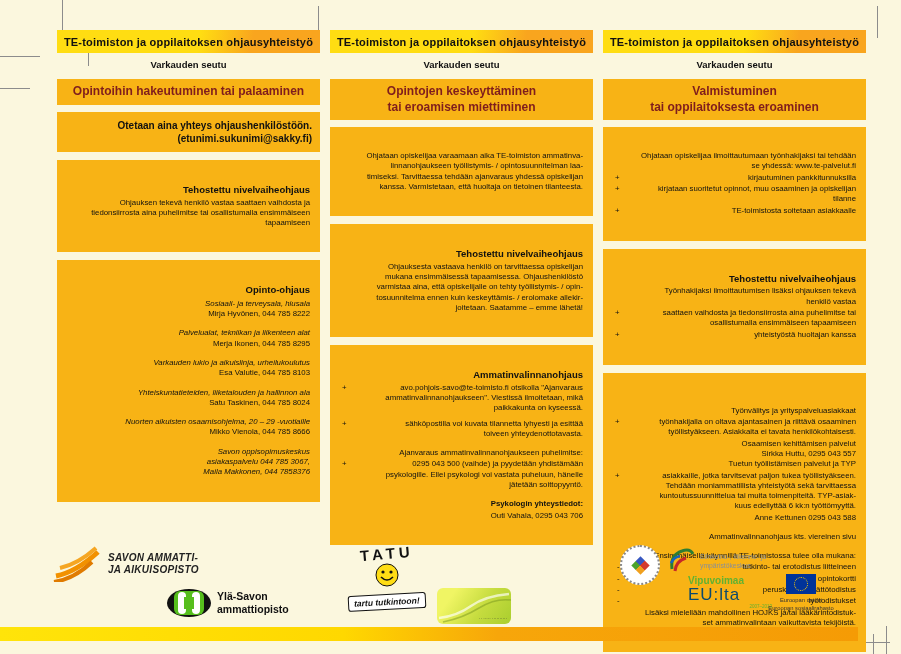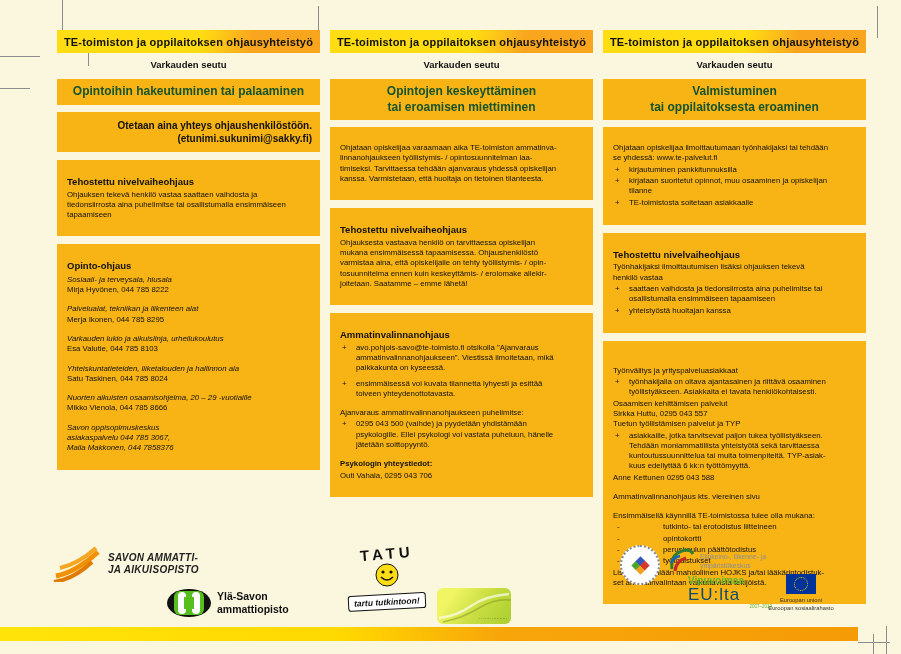--- a/index.html
+++ b/index.html
@@ -7,23 +7,23 @@
           font-family:"Liberation Sans",sans-serif;color:#111;overflow:hidden;}
   
   .mark{position:absolute;background:#8c8c8c;}
   
   .col{position:absolute;top:30px;width:263px;}
   #col1{left:57px}#col2{left:330px}#col3{left:603px}
   .hdrbar{height:23px;display:flex;align-items:center;justify-content:center;
           background:linear-gradient(100deg,#FFDD12 54%,#F9A51E 74%);
           font-weight:bold;font-size:11px;letter-spacing:.2px;margin-bottom:6px;}
   .region{text-align:center;font-weight:bold;font-size:9.5px;margin:4px 0 9px;}
-  .titlebox{background:#F8B315;text-align:center;font-weight:bold;color:#14532d;
+  .titlebox{background:#F8B315;text-align:center;font-weight:bold;color:#7f1d1d;
             font-size:12px;line-height:1.3;padding:5px 3px;margin-bottom:7px;white-space:pre-line;}
-  .box{background:#F8B315;margin-bottom:8px;padding:16px 10px;font-size:7.8px;line-height:1.32;}
+  .box{background:#F8B315;margin-bottom:8px;padding:24px 10px;font-size:7.8px;line-height:1.32;text-align:right;}
   .contactnote{text-align:right;font-weight:bold;font-size:10px;white-space:pre-line;padding:7px 8px;}
   .h{font-weight:bold;font-size:9.5px;margin-bottom:1px;}
   .pre{white-space:pre-line;}
   .entry{margin-top:9px;}
   .field{font-style:italic;}
   .li{position:relative;padding-left:16px;margin:1px 0;}
   .li.plus::before{content:"+";position:absolute;left:2px;top:0;}
   .li.dash{padding-left:50px;}
   .li.dash::before{content:"-";position:absolute;left:4px;top:0;}
   .sp{margin-top:9px;}
@@ -144,21 +144,21 @@
     </div>
 
     <div class="box">
       <div class="h">Ammatinvalinnanohjaus</div>
       <div class="li plus">
         <span class="pre">avo.pohjois-savo@te-toimisto.fi otsikolla "Ajanvaraus
 ammatinvalinnanohjaukseen". Viestissä ilmoitetaan, mikä
 paikkakunta on kyseessä.</span>
       </div>
       <div class="li plus sp2">
-        <span class="pre">ensimmäisessä voi kuvata tilannetta lyhyesti ja esittää
+        <span class="pre">sähköpostilla voi kuvata tilannetta lyhyesti ja esittää
 toiveen yhteydenottotavasta.</span>
       </div>
       <div class="sp pre">Ajanvaraus ammatinvalinnanohjaukseen puhelimitse:</div>
       <div class="li plus">
         <span class="pre">0295 043 500 (vaihde) ja pyydetään yhdistämään
 psykologille. Ellei psykologi voi vastata puheluun, hänelle
 jätetään soittopyyntö.</span>
       </div>
       <div class="h sp" style="font-size:7.8px">Psykologin yhteystiedot:</div>
       <div class="pre">Outi Vahala, 0295 043 706</div>

